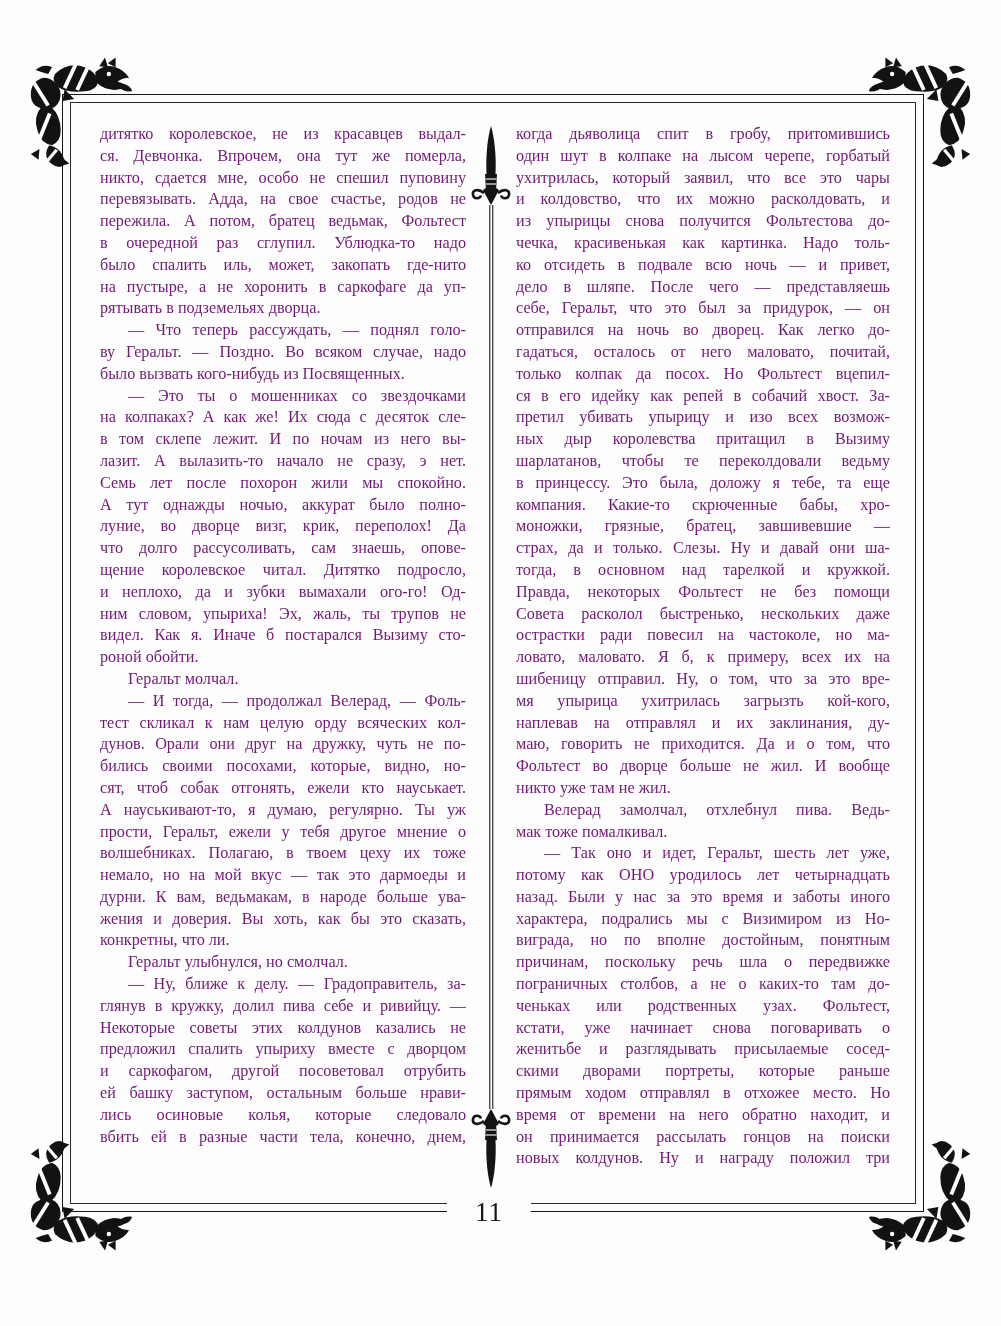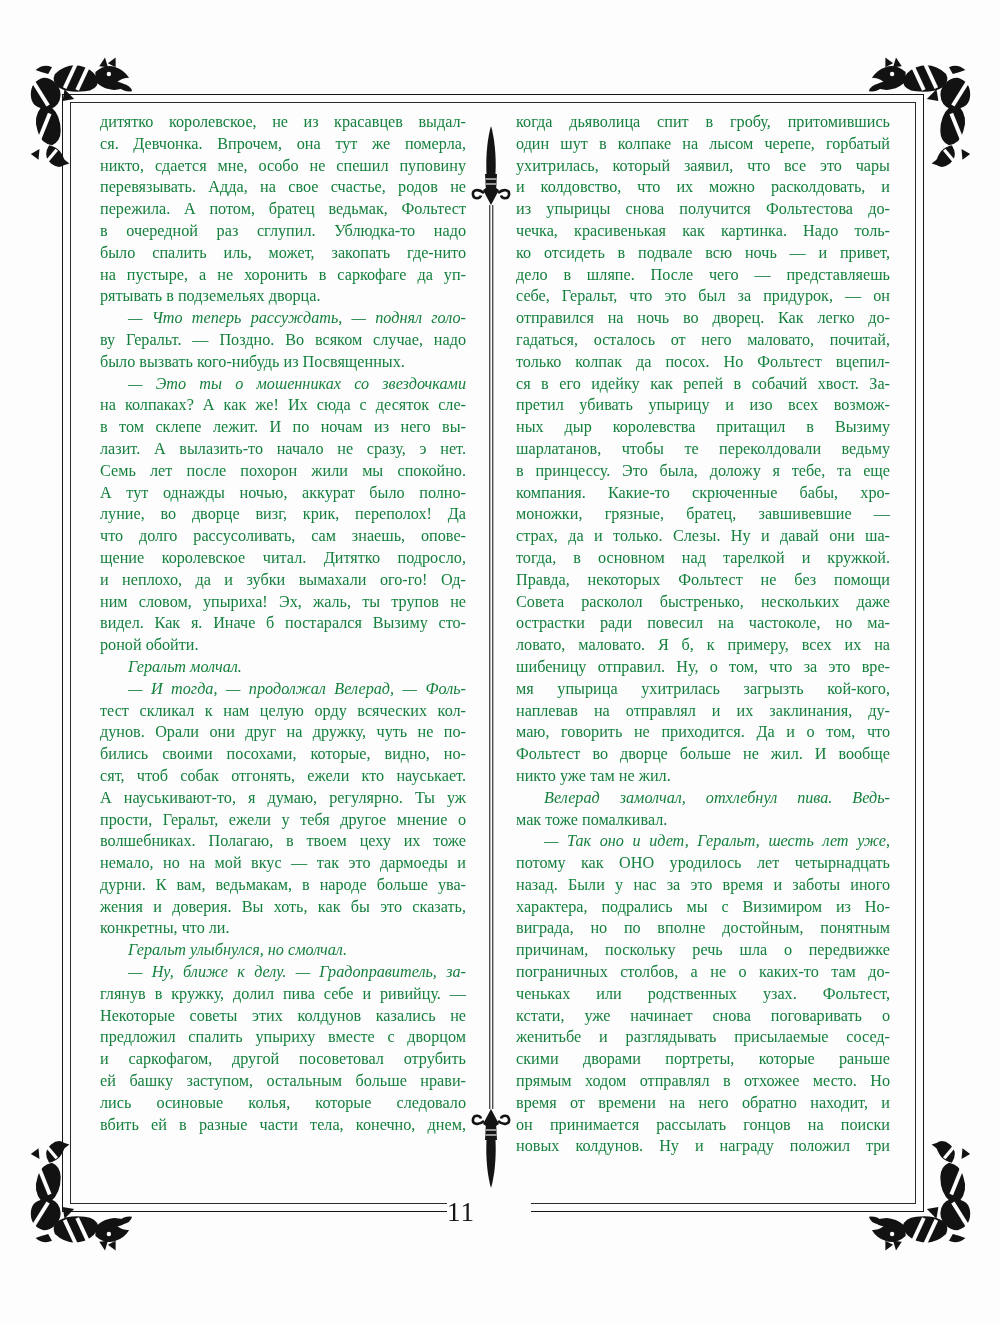--- a/index.html
+++ b/index.html
@@ -20,40 +20,40 @@
     position:absolute;left:70px;top:102px;width:846px;height:1102px;
     border:1px solid #2a2a2a;box-sizing:border-box;
   }
   
   .folio-patch{
     position:absolute;left:447px;top:1196px;width:84px;height:30px;
     background:#fdfdfd;z-index:3;
   }
   .page-number{
     position:absolute;left:447px;top:1197px;width:84px;z-index:4;
-    font-size:27px;color:#161616;letter-spacing:1px;
+    text-align:center;font-size:27px;color:#161616;letter-spacing:1px;
   }
   
   .corner{position:absolute;width:106px;height:112px;z-index:2;}
   .corner.tl{left:26px;top:56px;}
   .corner.tr{left:869px;top:56px;transform:scaleX(-1);}
   .corner.bl{left:26px;top:1140px;transform:scaleY(-1);}
   .corner.br{left:869px;top:1140px;transform:scale(-1,-1);}
   
   .divider{position:absolute;left:470px;top:124px;width:42px;height:1066px;z-index:1;}
   
   .col{
-    position:absolute;top:112px;
-    font-size:16.2px;line-height:21.8px;color:#15803d;
+    position:absolute;top:124px;
+    font-size:16.2px;line-height:21.8px;color:#701a75;
   }
   .col-left{left:100px;width:366px;}
   .col-right{left:516px;width:374px;}
   .line{text-align:justify;text-align-last:justify;}
   .line.endp{text-align-last:left;}
-  .line.indent{text-indent:28px;font-style:italic;}
+  .line.indent{text-indent:28px;}
 </style>
 </head>
 <body>
 
 <div class="page">
 
   <svg width="0" height="0" style="position:absolute" aria-hidden="true">
     <defs>
       <symbol id="beast" viewBox="0 0 110 115">
         <g fill="#121212">

